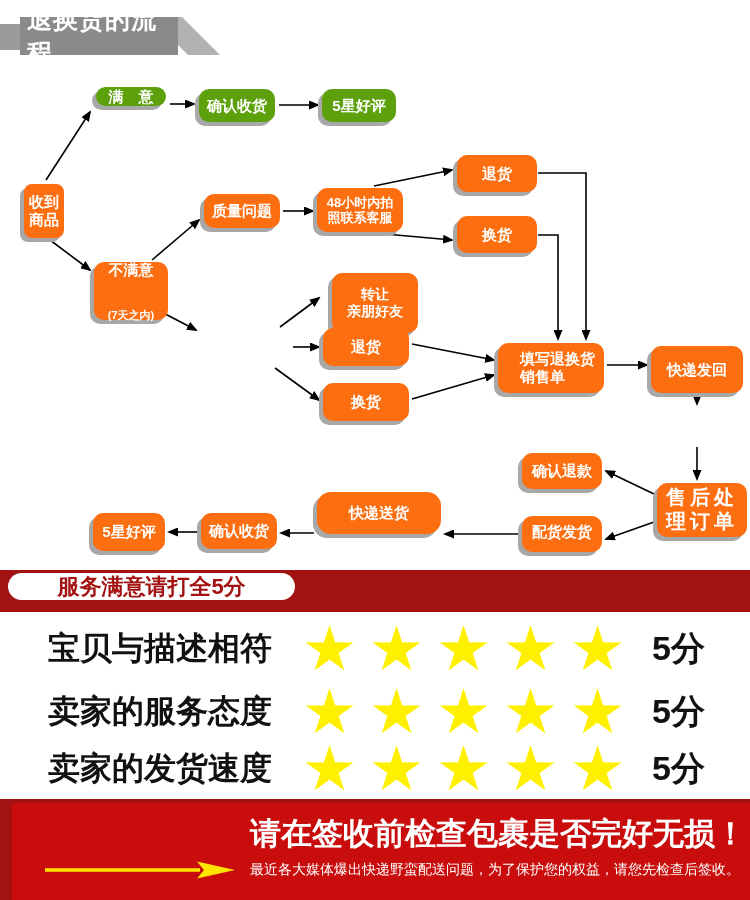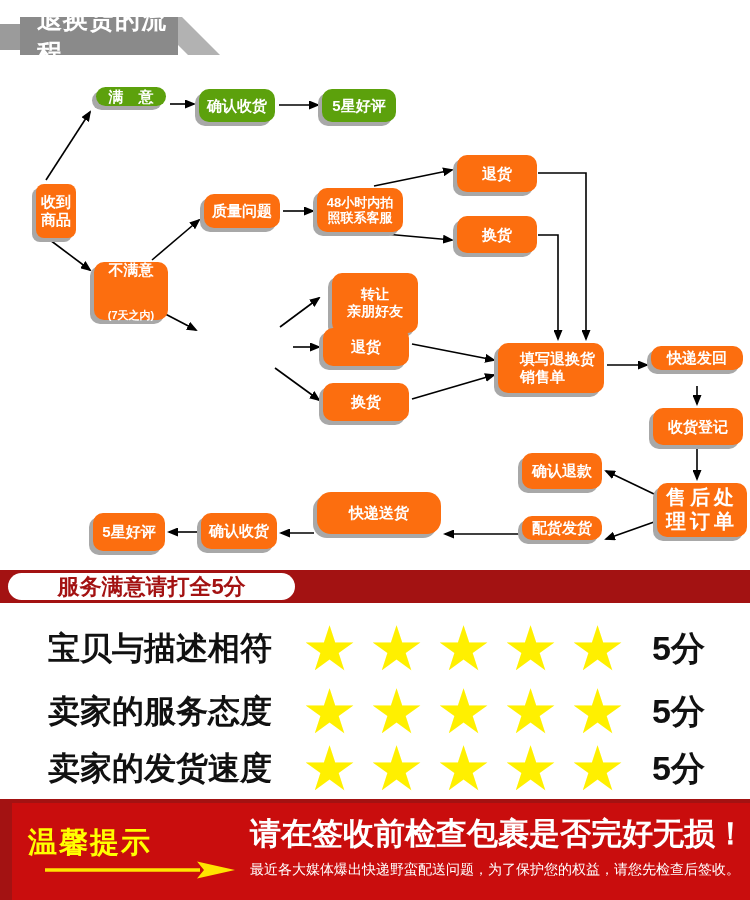--- a/index.html
+++ b/index.html
@@ -6,37 +6,37 @@
   .canvas{
     position:relative;width:750px;height:900px;background:#fff;overflow:hidden;
     font-family:"Liberation Sans","DejaVu Sans",sans-serif;
   }
   
   .header{position:absolute;left:0;top:0;width:750px;height:60px;}
   .header-tail-left{position:absolute;left:0;top:24px;width:24px;height:26px;background:var(--gray-light,#9b9b9b);}
   .header-slant{position:absolute;left:150px;top:17px;width:32px;height:38px;background:var(--gray-slant,#b2b2b2);
     transform:skewX(45deg);transform-origin:top left;}
   .header-main{position:absolute;left:20px;top:17px;width:158px;height:38px;background:var(--gray-dark,#8a8a8a);
-    color:#fff;font-size:25px;font-weight:bold;letter-spacing:1px;display:flex;align-items:center;padding-left:17px;box-sizing:border-box;}
+    color:#fff;font-size:25px;font-weight:bold;letter-spacing:1px;display:flex;align-items:center;padding-left:7px;box-sizing:border-box;}
   
   .flow-arrows{position:absolute;left:0;top:0;z-index:1;pointer-events:none;}
   .node{
     position:absolute;z-index:2;display:flex;flex-direction:column;align-items:center;justify-content:center;
     color:#fff;font-weight:bold;font-size:15px;line-height:1.18;text-align:center;white-space:pre-line;
     border-radius:10px;box-shadow:-4px 4px 0 var(--shadow,#a8a8a8);box-sizing:border-box;
   }
   .orange{background:var(--orange,#fc6e0f);}
   .green{background:var(--green,#5ca10c);}
   .fs13{font-size:13px;}
   .fs14{font-size:14px;}
   .node-aftersale{letter-spacing:4px;font-size:20px;}
   .node-fill{align-items:flex-start;text-align:left;padding-left:22px;}
   .sub{font-size:11px;font-weight:bold;line-height:1.1;}
   
-  .score-banner{position:absolute;left:0;top:570px;width:750px;height:33px;background:var(--dark-red,#a31212);}
+  .score-banner{position:absolute;left:0;top:570px;width:750px;height:42px;background:var(--dark-red,#a31212);}
   .score-pill{position:absolute;left:8px;top:3px;width:287px;height:27px;background:#fff;border-radius:14px;
     color:var(--dark-red,#a31212);font-size:22px;font-weight:bold;display:flex;align-items:center;justify-content:center;}
   
   .rate-row{position:absolute;left:0;width:750px;height:58px;}
   .rate-label{position:absolute;left:48px;top:50%;transform:translateY(-50%);font-size:32px;font-weight:bold;color:#111;}
   .stars{position:absolute;left:296px;top:0;width:335px;height:58px;display:flex;}
   .star{flex:0 0 67px;display:flex;align-items:center;justify-content:center;font-size:62px;line-height:1;
     color:var(--star-yellow,#fff000);font-style:normal;}
   .rate-score{position:absolute;left:652px;top:50%;transform:translateY(-50%);font-size:34px;font-weight:bold;color:#111;}
   
@@ -85,46 +85,45 @@
       <line x1="697" y1="386" x2="697" y2="404" marker-end="url(#ah)"></line>
       <line x1="697" y1="447" x2="697" y2="479" marker-end="url(#ah)"></line>
       <line x1="654" y1="494" x2="606" y2="471" marker-end="url(#ah)"></line>
       <line x1="654" y1="522" x2="606" y2="539" marker-end="url(#ah)"></line>
       <line x1="519" y1="534" x2="445" y2="534" marker-end="url(#ah)"></line>
       <line x1="314" y1="533" x2="281" y2="533" marker-end="url(#ah)"></line>
       <line x1="198" y1="532" x2="169" y2="532" marker-end="url(#ah)"></line>
     </g>
   </svg>
 
-  <div class="node orange" style="left:36px;top:184px;width:40px;height:54px;border-radius:8px;">收到
+  <div class="node orange" style="left:24px;top:184px;width:40px;height:54px;border-radius:8px;">收到
 商品</div>
   <div class="node green" style="left:96px;top:87px;width:70px;height:19px;">满　意</div>
   <div class="node green" style="left:199px;top:89px;width:76px;height:33px;">确认收货</div>
   <div class="node green" style="left:322px;top:89px;width:74px;height:33px;">5星好评</div>
   <div class="node orange" style="left:204px;top:194px;width:76px;height:34px;">质量问题</div>
   <div class="node orange fs13" style="left:317px;top:188px;width:86px;height:44px;">48小时内拍
 照联系客服</div>
   <div class="node orange" style="left:457px;top:155px;width:80px;height:37px;">退货</div>
   <div class="node orange" style="left:457px;top:216px;width:80px;height:37px;">换货</div>
   <div class="node orange" style="left:94px;top:262px;width:74px;height:58px;gap:30px;">
     <span>不满意</span>
     <span class="sub">(7天之内)</span>
   </div>
   <div class="node orange fs14" style="left:332px;top:273px;width:86px;height:60px;">转让
 亲朋好友</div>
   <div class="node orange" style="left:323px;top:328px;width:86px;height:38px;">退货</div>
   <div class="node orange" style="left:323px;top:383px;width:86px;height:38px;">换货</div>
   <div class="node orange node-fill" style="left:498px;top:343px;width:106px;height:50px;">填写退换货
 销售单</div>
-  <div class="node orange" style="left:651px;top:346px;width:92px;height:24px;">快递发回</div>
-  <div class="node orange" style="left:653px;top:408px;width:90px;height:37px;">收货登记</div>
+  <div class="node orange" style="left:651px;top:346px;width:92px;height:47px;">快递发回</div>
   <div class="node orange node-aftersale" style="left:657px;top:483px;width:90px;height:54px;">售后处
 理订单</div>
   <div class="node orange" style="left:522px;top:453px;width:80px;height:36px;">确认退款</div>
-  <div class="node orange" style="left:522px;top:516px;width:80px;height:24px;">配货发货</div>
+  <div class="node orange" style="left:522px;top:516px;width:80px;height:36px;font-family:Liberation Mono, monospace;">配货发货</div>
   <div class="node orange" style="left:317px;top:492px;width:124px;height:42px;border-radius:14px;">快递送货</div>
   <div class="node orange" style="left:201px;top:513px;width:76px;height:36px;">确认收货</div>
   <div class="node orange" style="left:93px;top:513px;width:72px;height:38px;">5星好评</div>
 
   <div class="score-banner">
     <div class="score-pill">服务满意请打全5分</div>
   </div>
 
   <div class="rate-row" style="top:620px;">
     <span class="rate-label">宝贝与描述相符</span>
@@ -154,21 +153,20 @@
       <i class="star">★</i>
       <i class="star">★</i>
       <i class="star">★</i>
       <i class="star">★</i>
       <i class="star">★</i>
     </span>
     <span class="rate-score">5分</span>
   </div>
 
   <div class="notice">
-    <div class="tip-title">温馨提示</div>
     <svg class="tip-arrow" width="240" height="22" viewBox="0 0 240 22">
       <line x1="33" y1="11" x2="188" y2="11" stroke="#ffe400" stroke-width="3.5"></line>
       <polygon points="185,2.5 223,11 185,19.5 192,11" fill="#ffe400"></polygon>
     </svg>
     <div class="notice-headline">请在签收前检查包裹是否完好无损！</div>
     <div class="notice-subline">最近各大媒体爆出快递野蛮配送问题，为了保护您的权益，请您先检查后签收。</div>
   </div>
 
 </div>
 

